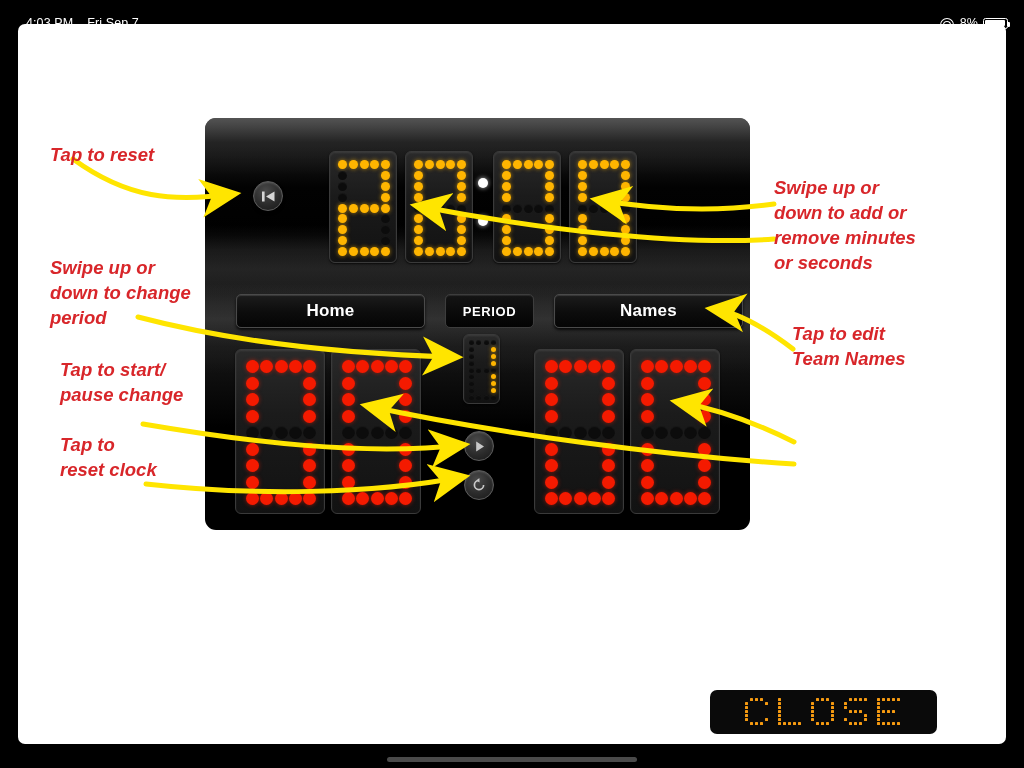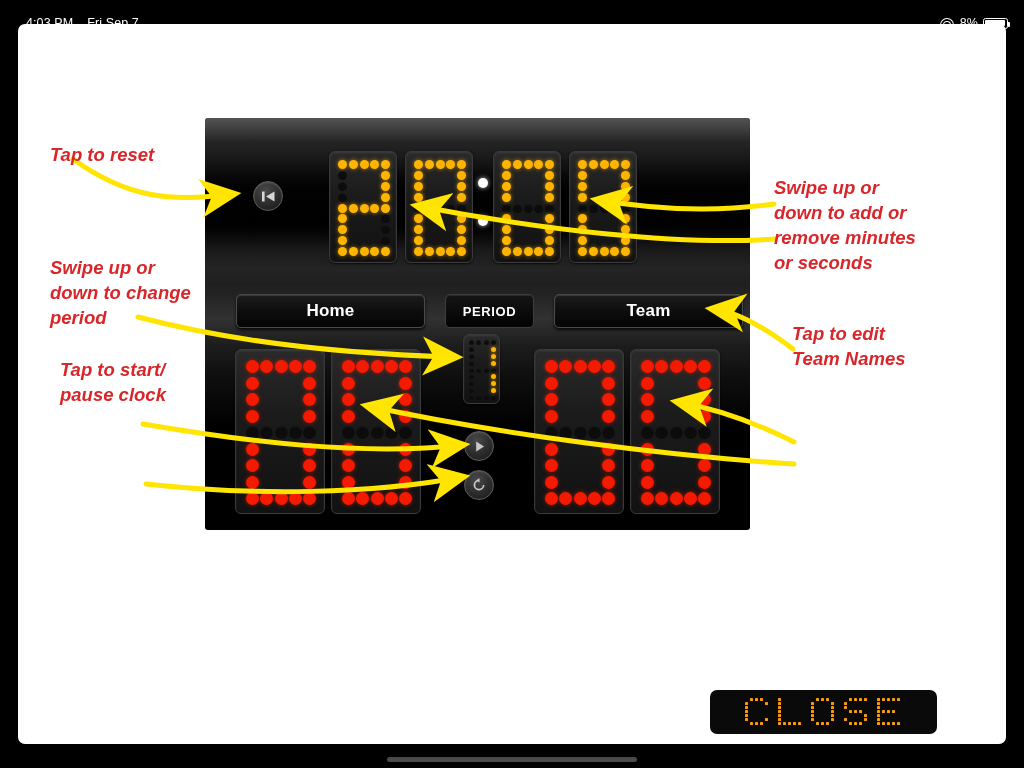--- a/index.html
+++ b/index.html
@@ -35,21 +35,21 @@
   #sheet {
     position: absolute; left: 18px; top: 24px; width: 988px; height: 720px;
     background: #fff; border-radius: 7px;
   }
 
   
   #board {
     position: absolute; left: 187px; top: 94px; width: 545px; height: 412px;
     background:
       linear-gradient(180deg,#2c2c2c 0%,#1a1a1a 4%,#000 14%,#000 26%,#141414 32%,#1d1d1d 45%,#141414 58%,#000 75%,#000 100%);
-    border-radius: 3px;
+    border-radius: 11px;
     overflow: hidden;
   }
   
   #board .gloss {
     position:absolute; left:0; top:0; width:100%; height:120px;
     background: linear-gradient(180deg, rgba(90,90,90,.85) 0%, rgba(46,46,46,.6) 20%, rgba(10,10,10,.2) 58%, rgba(0,0,0,0) 100%);
     pointer-events:none;
   }
   #board .gloss2 {
     position:absolute; left:0; top:118px; width:100%; height:60px;
@@ -291,21 +291,21 @@
             <div class="led on-amber" style="left: 51px; top: 62.375px; width: 9px; height: 9px;"></div>
             <div class="led on-amber" style="left: 51px; top: 73.25px; width: 9px; height: 9px;"></div>
             <div class="led on-amber" style="left: 51px; top: 84.125px; width: 9px; height: 9px;"></div>
           </div>
         </div>
       <div class="colon-dot" style="left:273px; top:60px;"></div>
       <div class="colon-dot" style="left:273px; top:98px;"></div>
 
       <div class="namebtn" style="left:31px;  top:176px; width:189px;">Home</div>
       <div class="periodbtn" style="left:240px; top:176px; width:89px;">PERIOD</div>
-      <div class="namebtn" style="left:349px; top:176px; width:189px;">Team</div>
+      <div class="namebtn" style="left:349px; top:176px; width:189px;">Names</div>
 
       <div class="digit-cell" id="pd1" style="left:258px; top:216px; width:37px; height:70px;">
           <div class="leds">
             <div class="led off" style="left: 5px; top: 5px; width: 5px; height: 5px;"></div>
             <div class="led off" style="left: 12.3333px; top: 5px; width: 5px; height: 5px;"></div>
             <div class="led off" style="left: 19.6667px; top: 5px; width: 5px; height: 5px;"></div>
             <div class="led off" style="left: 27px; top: 5px; width: 5px; height: 5px;"></div>
             <div class="led off" style="left: 5px; top: 32.5px; width: 5px; height: 5px;"></div>
             <div class="led off" style="left: 12.3333px; top: 32.5px; width: 5px; height: 5px;"></div>
             <div class="led off" style="left: 19.6667px; top: 32.5px; width: 5px; height: 5px;"></div>
@@ -494,21 +494,23 @@
 
         <path d="M776,418 C740,400 700,385 660,378"></path>
       </g>
     </svg>
 
     <div class="anno" style="left:32px;  top:118px;">Tap to reset</div>
     <div class="anno" style="left:32px;  top:231px;">Swipe up or
 down to change
 period</div>
     <div class="anno" style="left:42px;  top:333px;">Tap to start/
-pause clock</div>
+pause change</div>
+    <div class="anno" style="left:42px;  top:408px;">Tap to
+reset clock</div>
     <div class="anno" style="left:756px; top:151px;">Swipe up or
 down to add or
 remove minutes
 or seconds</div>
     <div class="anno" style="left:774px; top:297px;">Tap to edit
 Team Names</div>
 
     <div id="closebtn">
       <div class="dotmatrix" id="dm">
           <div class="dm-char">

